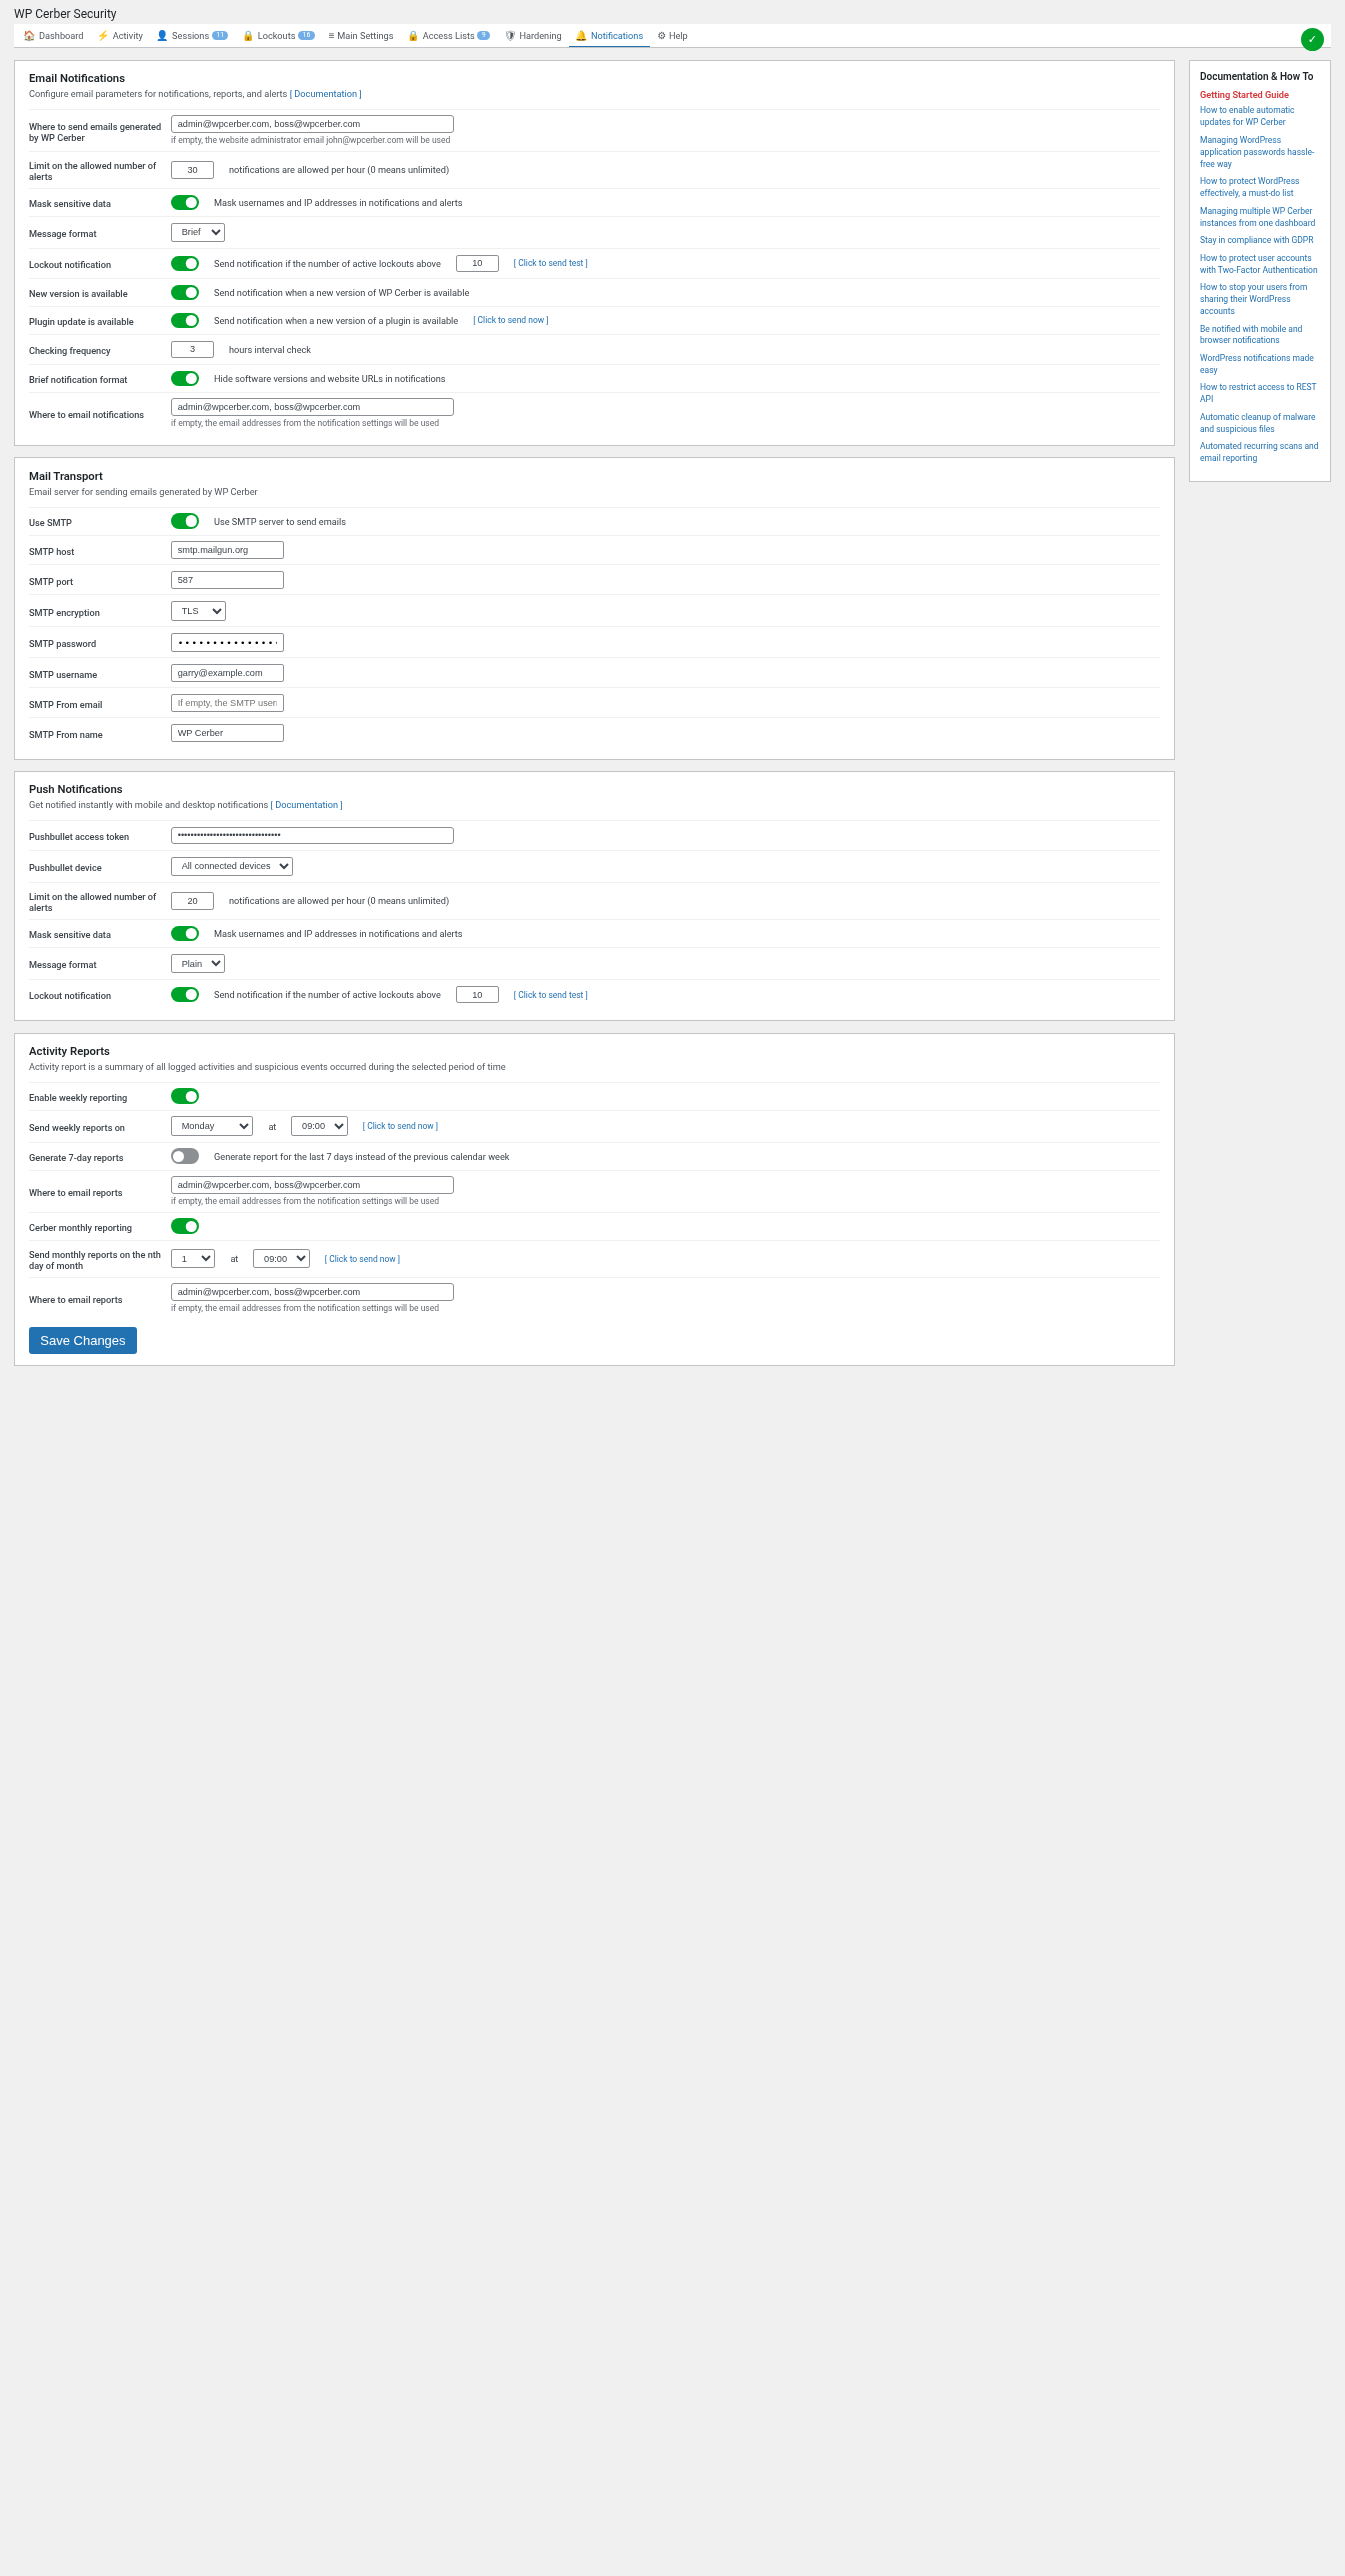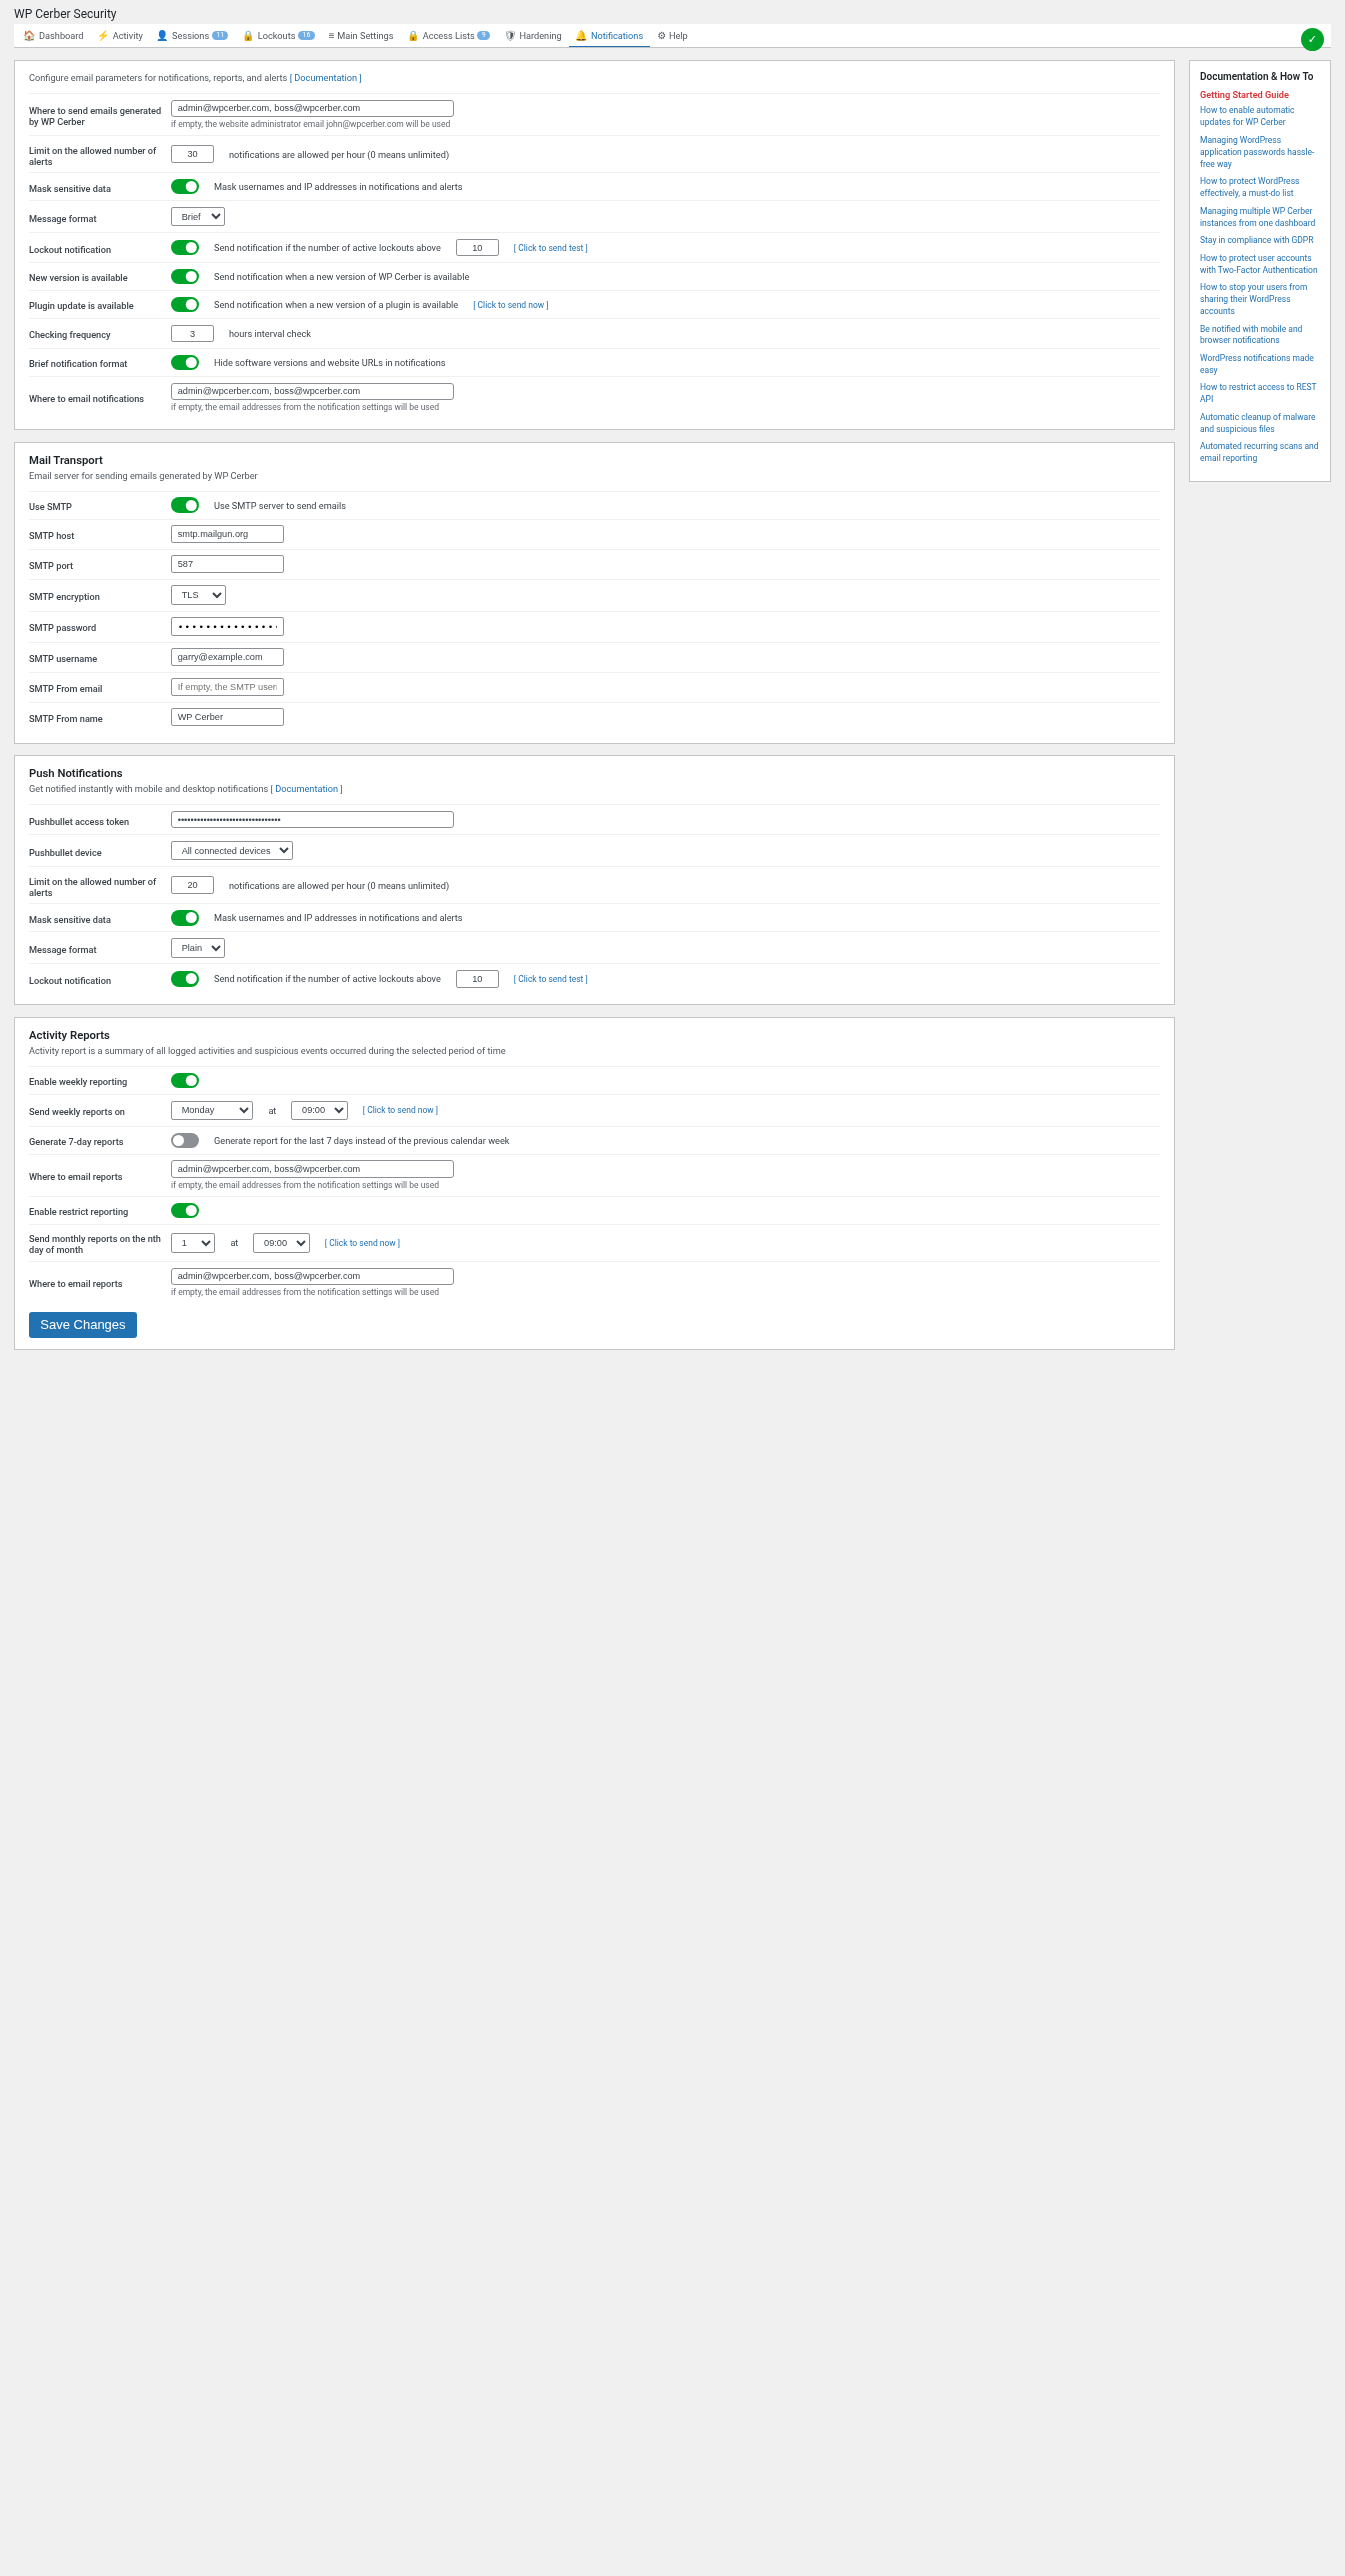--- a/index.html
+++ b/index.html
@@ -116,20 +116,21 @@
       <span class="nav-icon">⚙</span>
       <span>Help</span>
     </a>
     <button class="nav-green-btn">✓</button>
   </div>
 
   <div class="main-layout">
     <div class="main-content">
 
       <div class="section-card">
+        <div class="section-title">Email Notifications</div>
         <div class="section-desc">
           <span>Configure email parameters for notifications, reports, and alerts</span>
           <a class="doc-link">[ Documentation ]</a>
         </div>
 
         <div class="form-row">
           <div class="form-label">Where to send emails generated by WP Cerber</div>
           <div class="form-control">
             <input type="text" class="text-input" value="admin@wpcerber.com, boss@wpcerber.com" style="">
             <div class="form-hint">if empty, the website administrator email john@wpcerber.com will be used</div>
@@ -447,21 +448,21 @@
         <div class="form-row">
           <div class="form-label">Where to email reports</div>
           <div class="form-control">
             <input type="text" class="text-input" value="admin@wpcerber.com, boss@wpcerber.com" style="">
             <div class="form-hint">if empty, the email addresses from the notification settings will be used</div>
           </div>
         </div>
 
         
         <div class="form-row">
-          <div class="form-label">Enable restrict reporting</div>
+          <div class="form-label">Cerber monthly reporting</div>
           <div class="form-control">
             <label class="toggle">
               <input type="checkbox" checked="" style="">
               <span class="toggle-slider"></span>
             </label>
           </div>
         </div>
 
         
         <div class="form-row">

